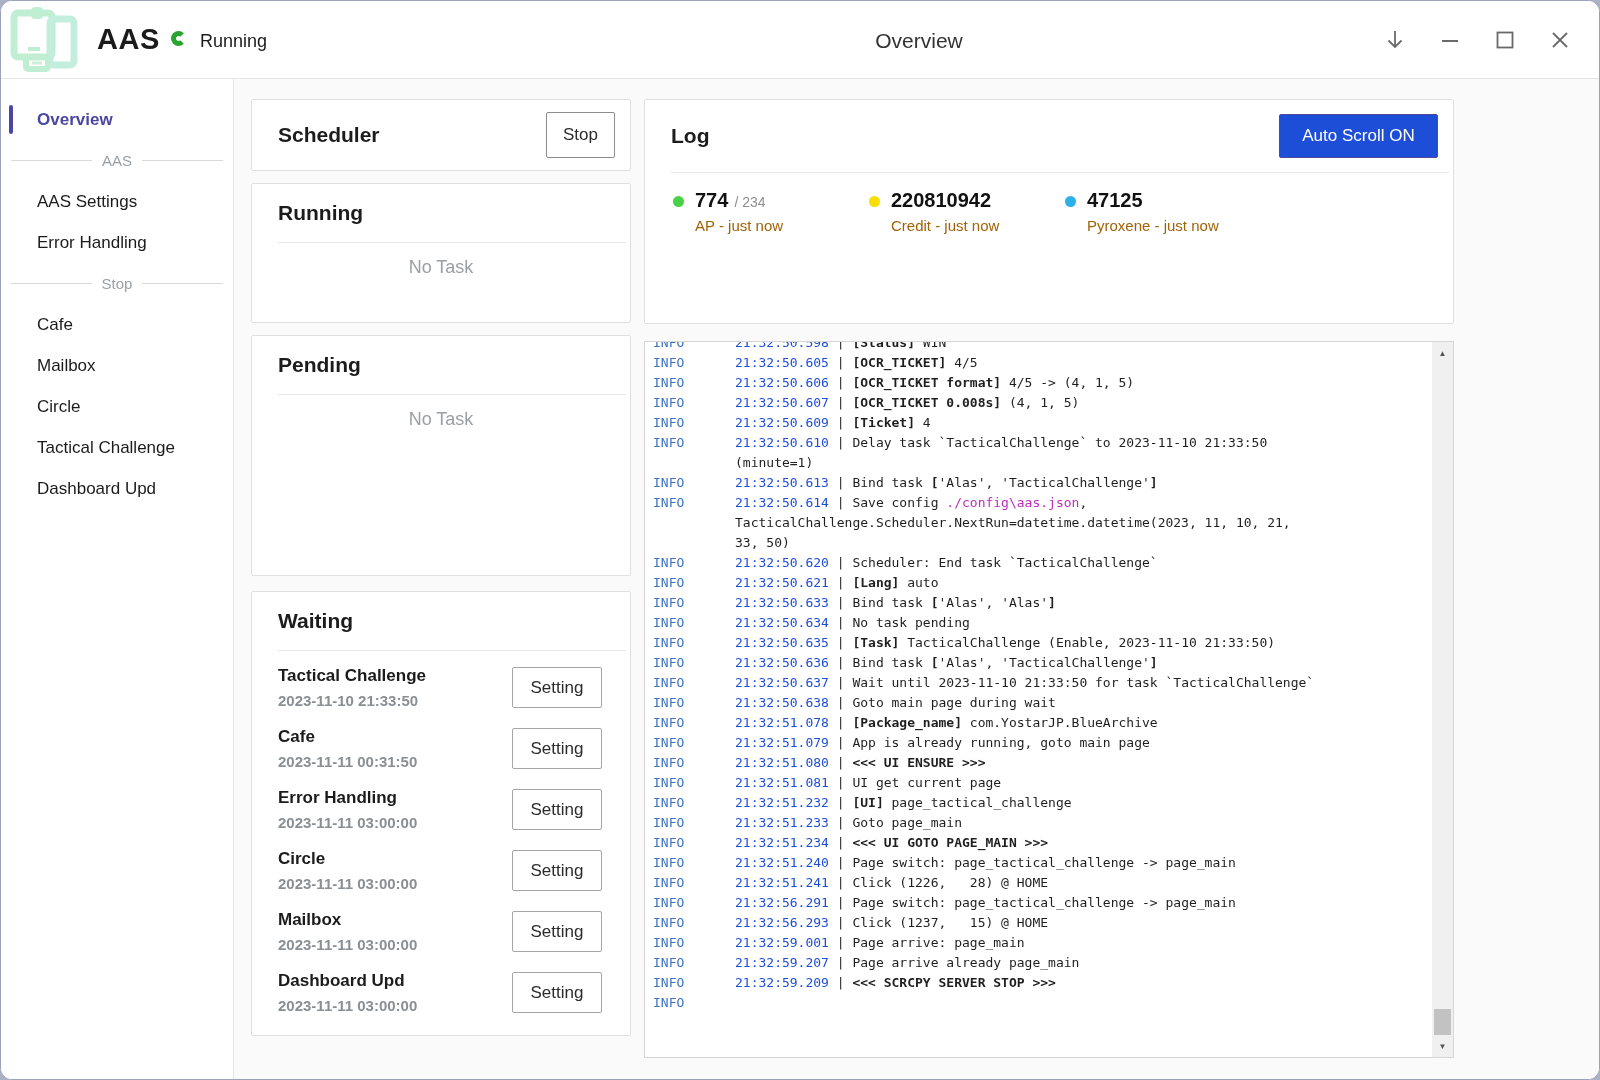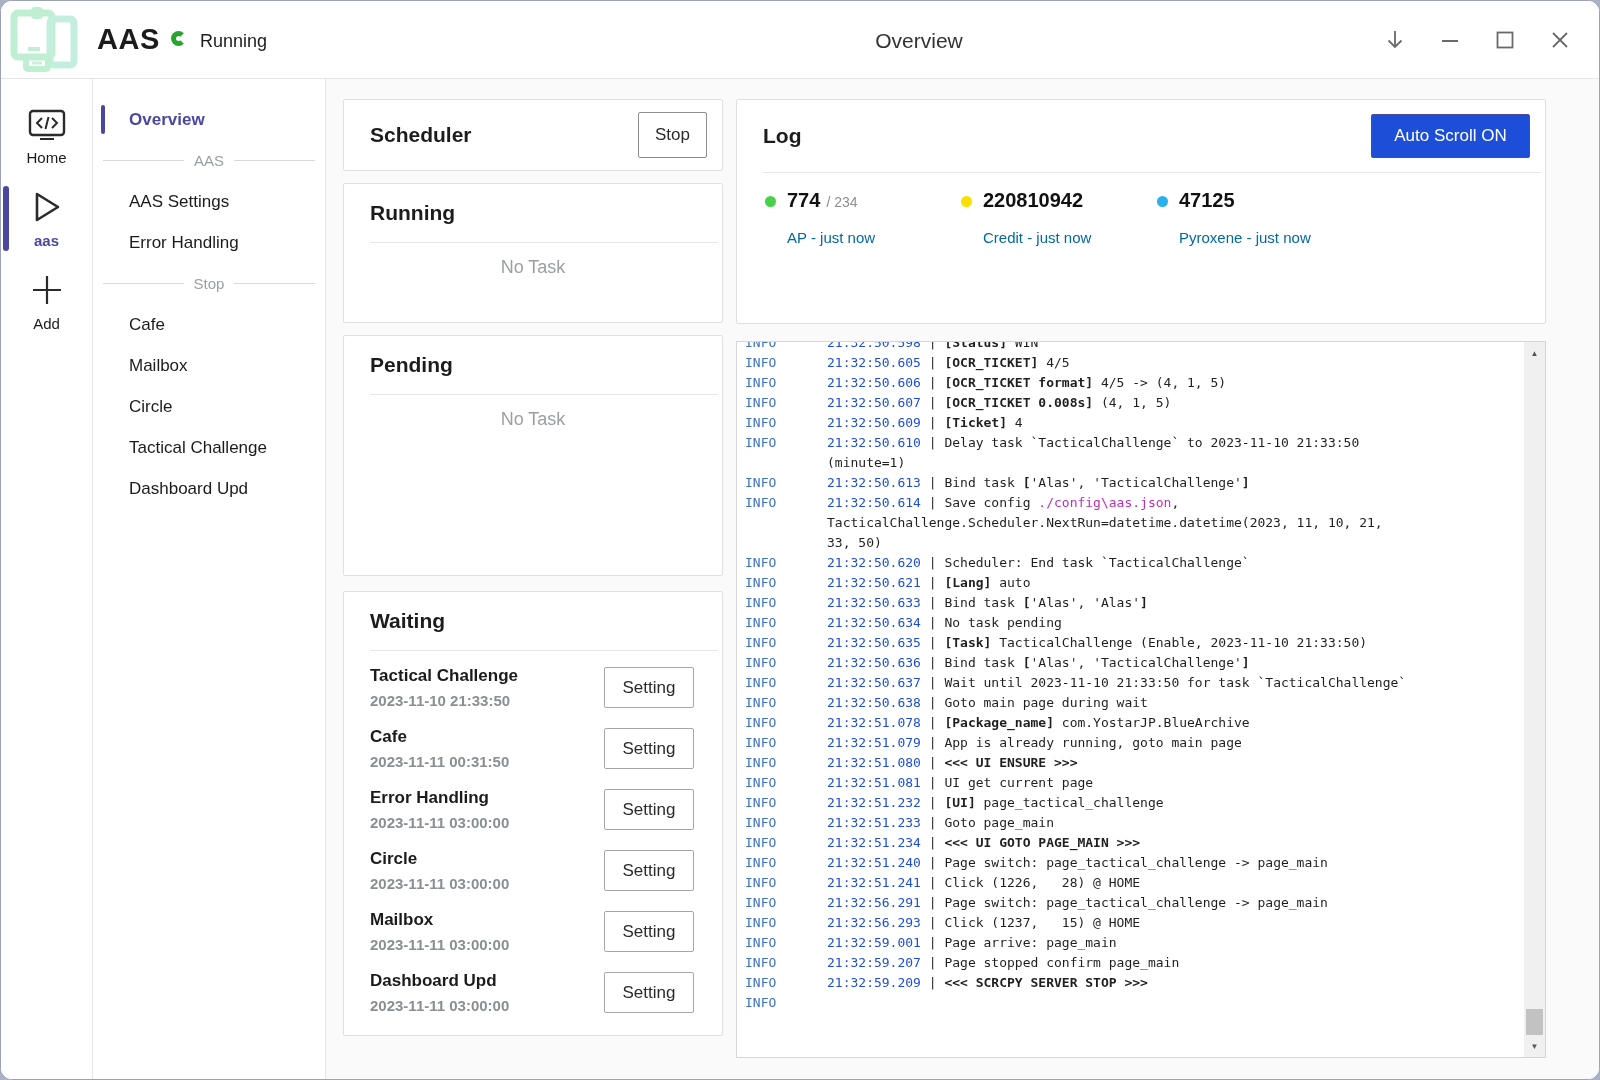--- a/index.html
+++ b/index.html
@@ -71,21 +71,21 @@
 
   
   .right-col { width:810px; display:flex; flex-direction:column; }
   .card-log { height:225px; }
   .log-stats { display:flex; padding:16px 0 0 28px; }
   .stat { width:196px; display:flex; gap:11px; }
   .stat-dot { width:11px; height:11px; border-radius:50%; margin-top:7px; flex:none; }
   .stat-value-row { display:flex; align-items:baseline; gap:6px; }
   .stat-value { font-size:20px; font-weight:bold; color:#111; }
   .stat-extra { font-size:14px; color:#8e8e8e; }
-  .stat-label { font-size:15px; color:#0369a1; margin-top:17px; }
+  .stat-label { font-size:15px; color:#a16207; margin-top:5px; }
 
   .log-box { position:relative; margin-top:17px; height:717px; background:#fff; border:1px solid #d6d6d6; overflow:hidden; }
   .log-scroll { position:absolute; inset:0 22px 0 0; overflow:hidden; padding-left:8px; }
   .log-content { margin-top:-9px; font-family:"DejaVu Sans Mono","Liberation Mono",monospace;
                  font-size:13px; line-height:20px; }
   .log-line { display:flex; }
   .ll-level { width:82px; flex:none; color:#3d72c4; }
   .ll-rest { white-space:pre-wrap; color:#1f1f1f; width:690px; }
   .ll-time { color:#1d4ed8; }
   .ll-sep { color:#2b2b2b; }
@@ -136,49 +136,20 @@
       </div>
       <div class="wc-btn">
         <svg width="24" height="24" viewBox="0 0 24 24">
           <path d="M5 5 L19 19 M19 5 L5 19" fill="none" stroke="#6a6a6a" stroke-width="1.8"></path>
         </svg>
       </div>
     </div>
   </div>
 
   <div class="app-body">
-    <div class="rail" id="rail">
-        <div class="rail-item">
-          <div>
-            <svg width="40" height="34" viewBox="0 0 40 34">
-              <rect x="3" y="2" width="34" height="24" rx="3" fill="none" stroke="#2b2b2b" stroke-width="2.4"></rect>
-              <path d="M15 9 L10 14 L15 19 M25 9 L30 14 L25 19 M21.5 8 L18.5 20" fill="none" stroke="#2b2b2b" stroke-width="2"></path>
-              <line x1="13" y1="30" x2="27" y2="30" stroke="#2b2b2b" stroke-width="2.2"></line>
-            </svg>
-          </div>
-          <div class="rail-label">Home</div>
-        </div>
-        <div class="rail-item active">
-          <div class="rail-indicator"></div>
-          <div>
-            <svg width="36" height="38" viewBox="0 0 36 38">
-              <path d="M8 6 L29 19 L8 32 Z" fill="none" stroke="#2b2b2b" stroke-width="2.6" stroke-linejoin="round"></path>
-            </svg>
-          </div>
-          <div class="rail-label">aas</div>
-        </div>
-        <div class="rail-item">
-          <div>
-            <svg width="38" height="38" viewBox="0 0 38 38">
-              <path d="M19 5 V33 M5 19 H33" fill="none" stroke="#2b2b2b" stroke-width="2.2"></path>
-            </svg>
-          </div>
-          <div class="rail-label">Add</div>
-        </div>
-      </div>
     <div class="sidebar" id="sidebar">
         <div class="side-item active">
           <div class="side-bar"></div>
           <span>Overview</span>
         </div>
         <div class="side-divider">
           <div class="line"></div>
           <div class="dv-label">AAS</div>
           <div class="line"></div>
         </div>
@@ -440,21 +411,21 @@
                 <div class="log-line">
                   <span class="ll-level">INFO</span>
                   <span class="ll-rest"><span class="ll-time">21:32:56.293</span><span class="ll-sep"> | </span><span>Click (1237,   15) @ HOME</span></span>
                 </div>
                 <div class="log-line">
                   <span class="ll-level">INFO</span>
                   <span class="ll-rest"><span class="ll-time">21:32:59.001</span><span class="ll-sep"> | </span><span>Page arrive: page_main</span></span>
                 </div>
                 <div class="log-line">
                   <span class="ll-level">INFO</span>
-                  <span class="ll-rest"><span class="ll-time">21:32:59.207</span><span class="ll-sep"> | </span><span>Page stopped confirm page_main</span></span>
+                  <span class="ll-rest"><span class="ll-time">21:32:59.207</span><span class="ll-sep"> | </span><span>Page arrive already page_main</span></span>
                 </div>
                 <div class="log-line">
                   <span class="ll-level">INFO</span>
                   <span class="ll-rest"><span class="ll-time">21:32:59.209</span><span class="ll-sep"> | </span><span class="seg-b">&lt;&lt;&lt; SCRCPY SERVER STOP &gt;&gt;&gt;</span></span>
                 </div>
                 <div class="log-line">
                   <span class="ll-level">INFO</span>
                 </div>
               </div>
           </div>

